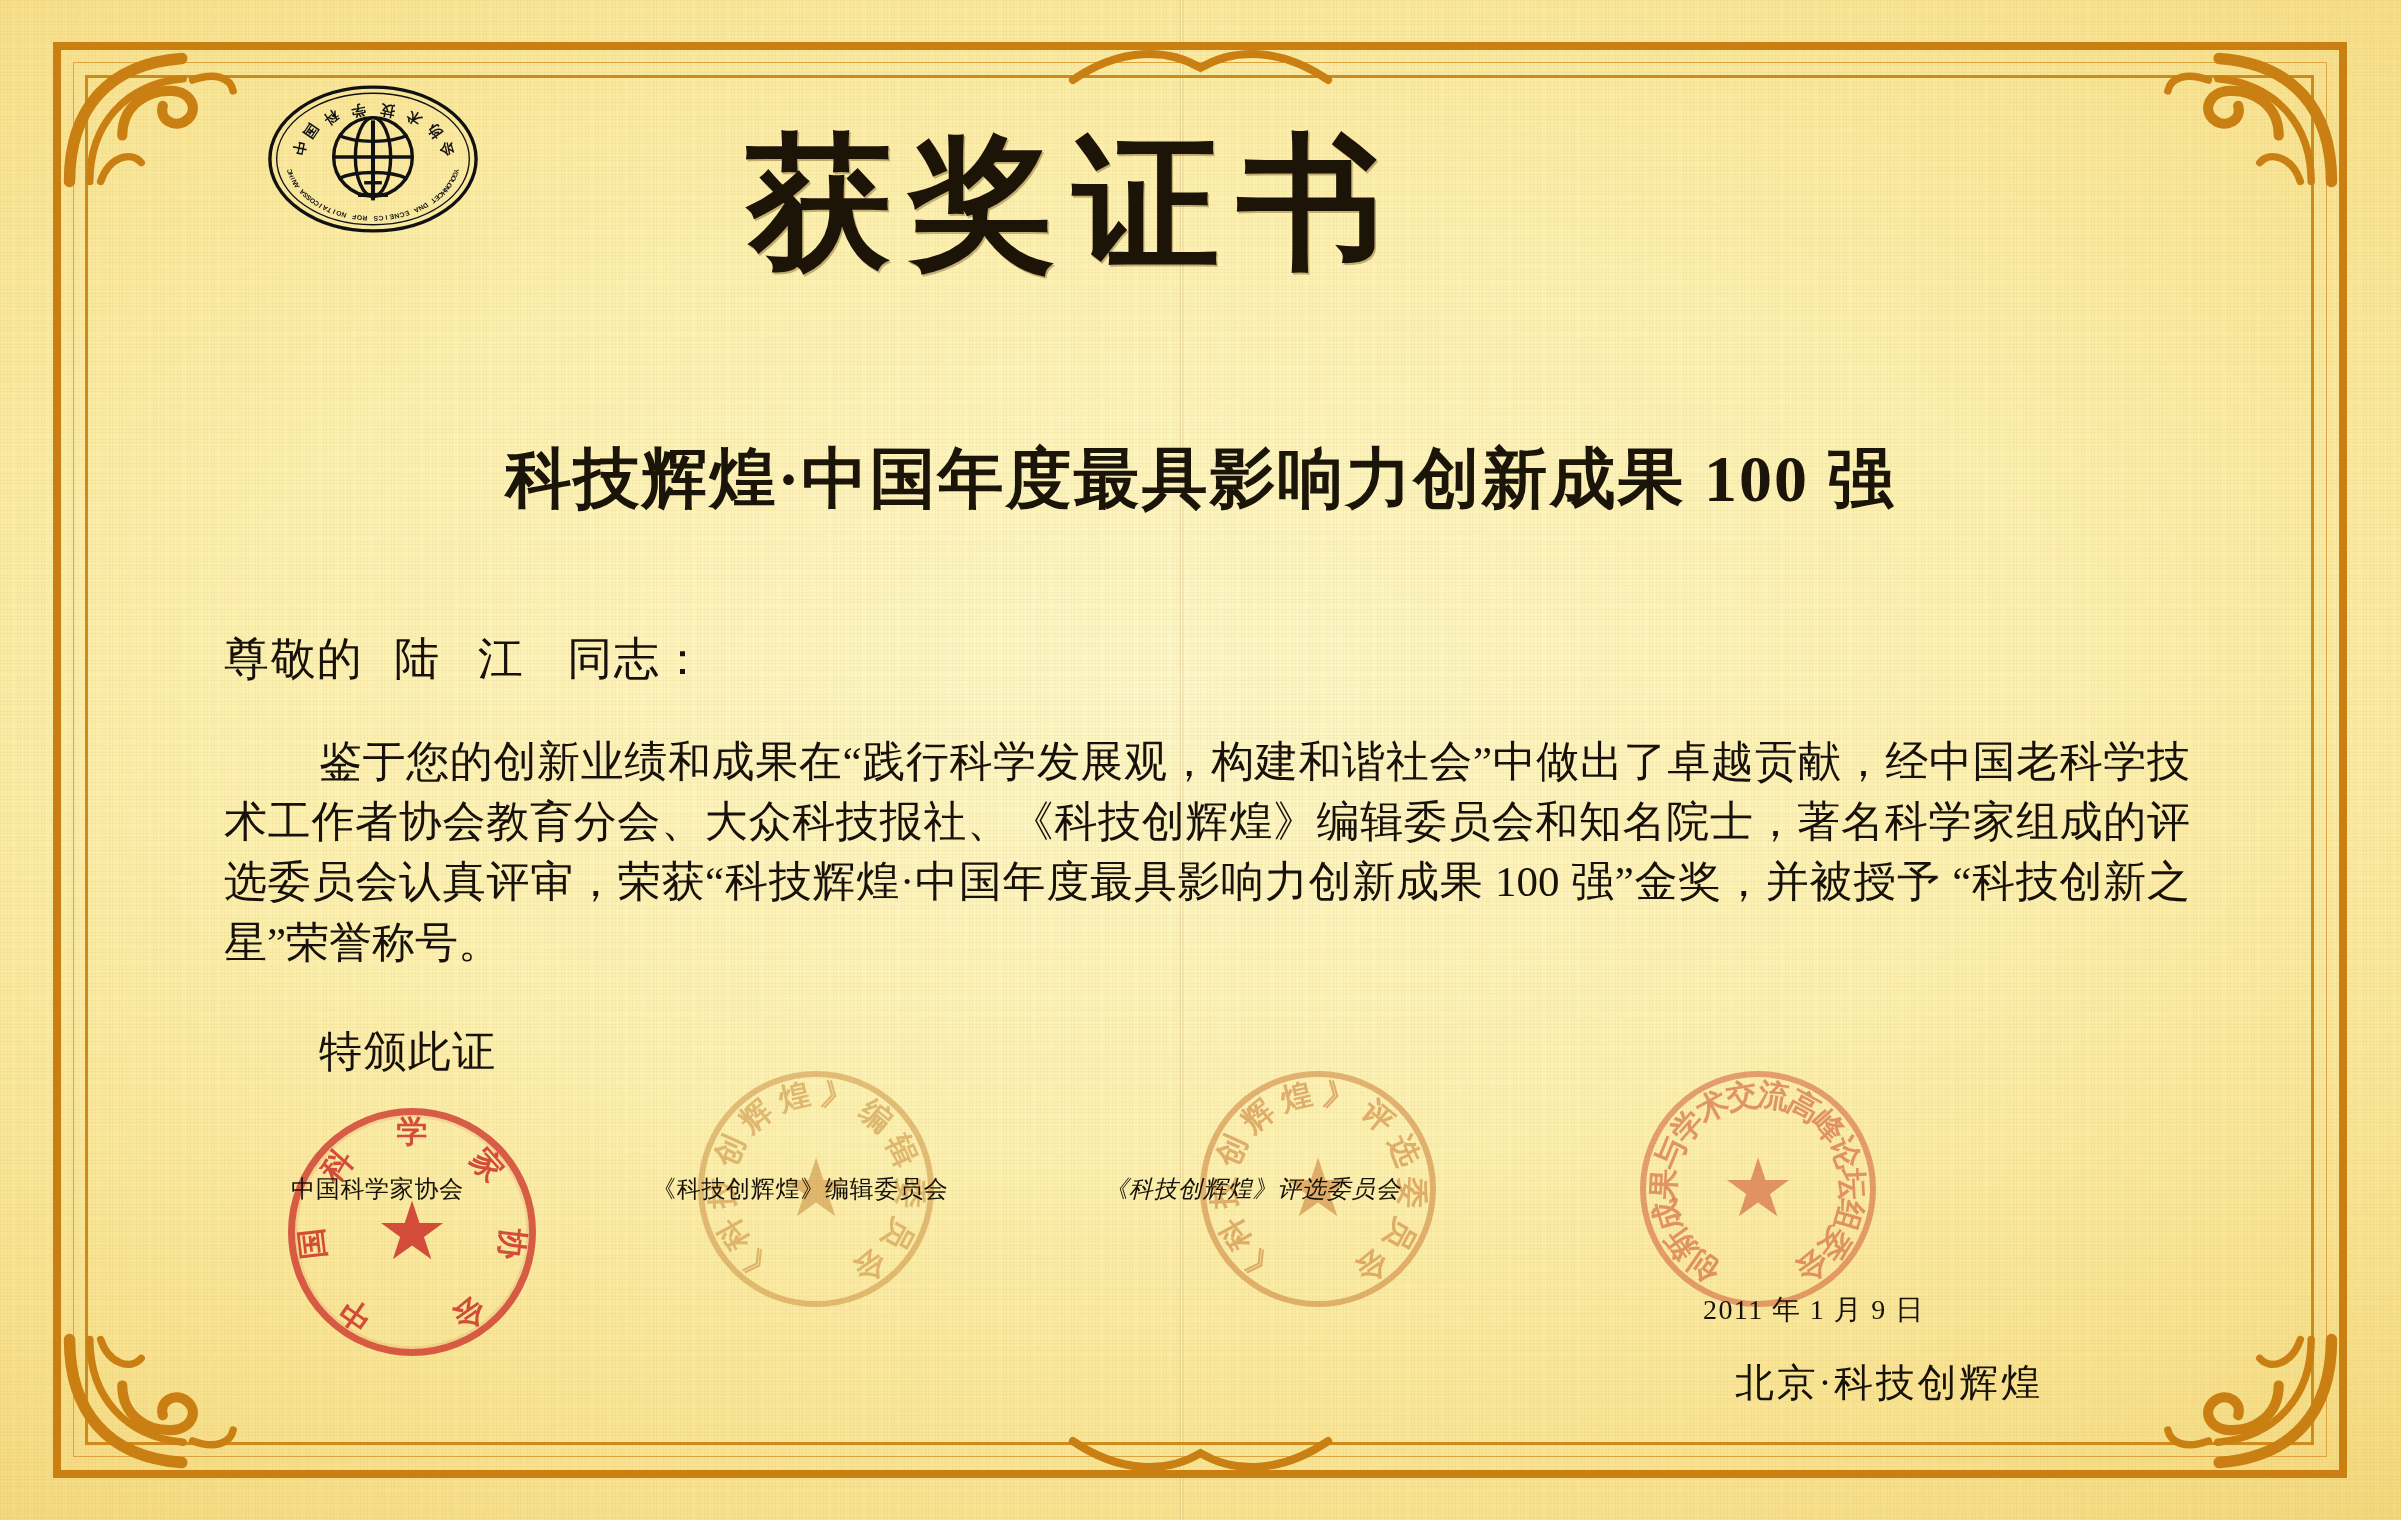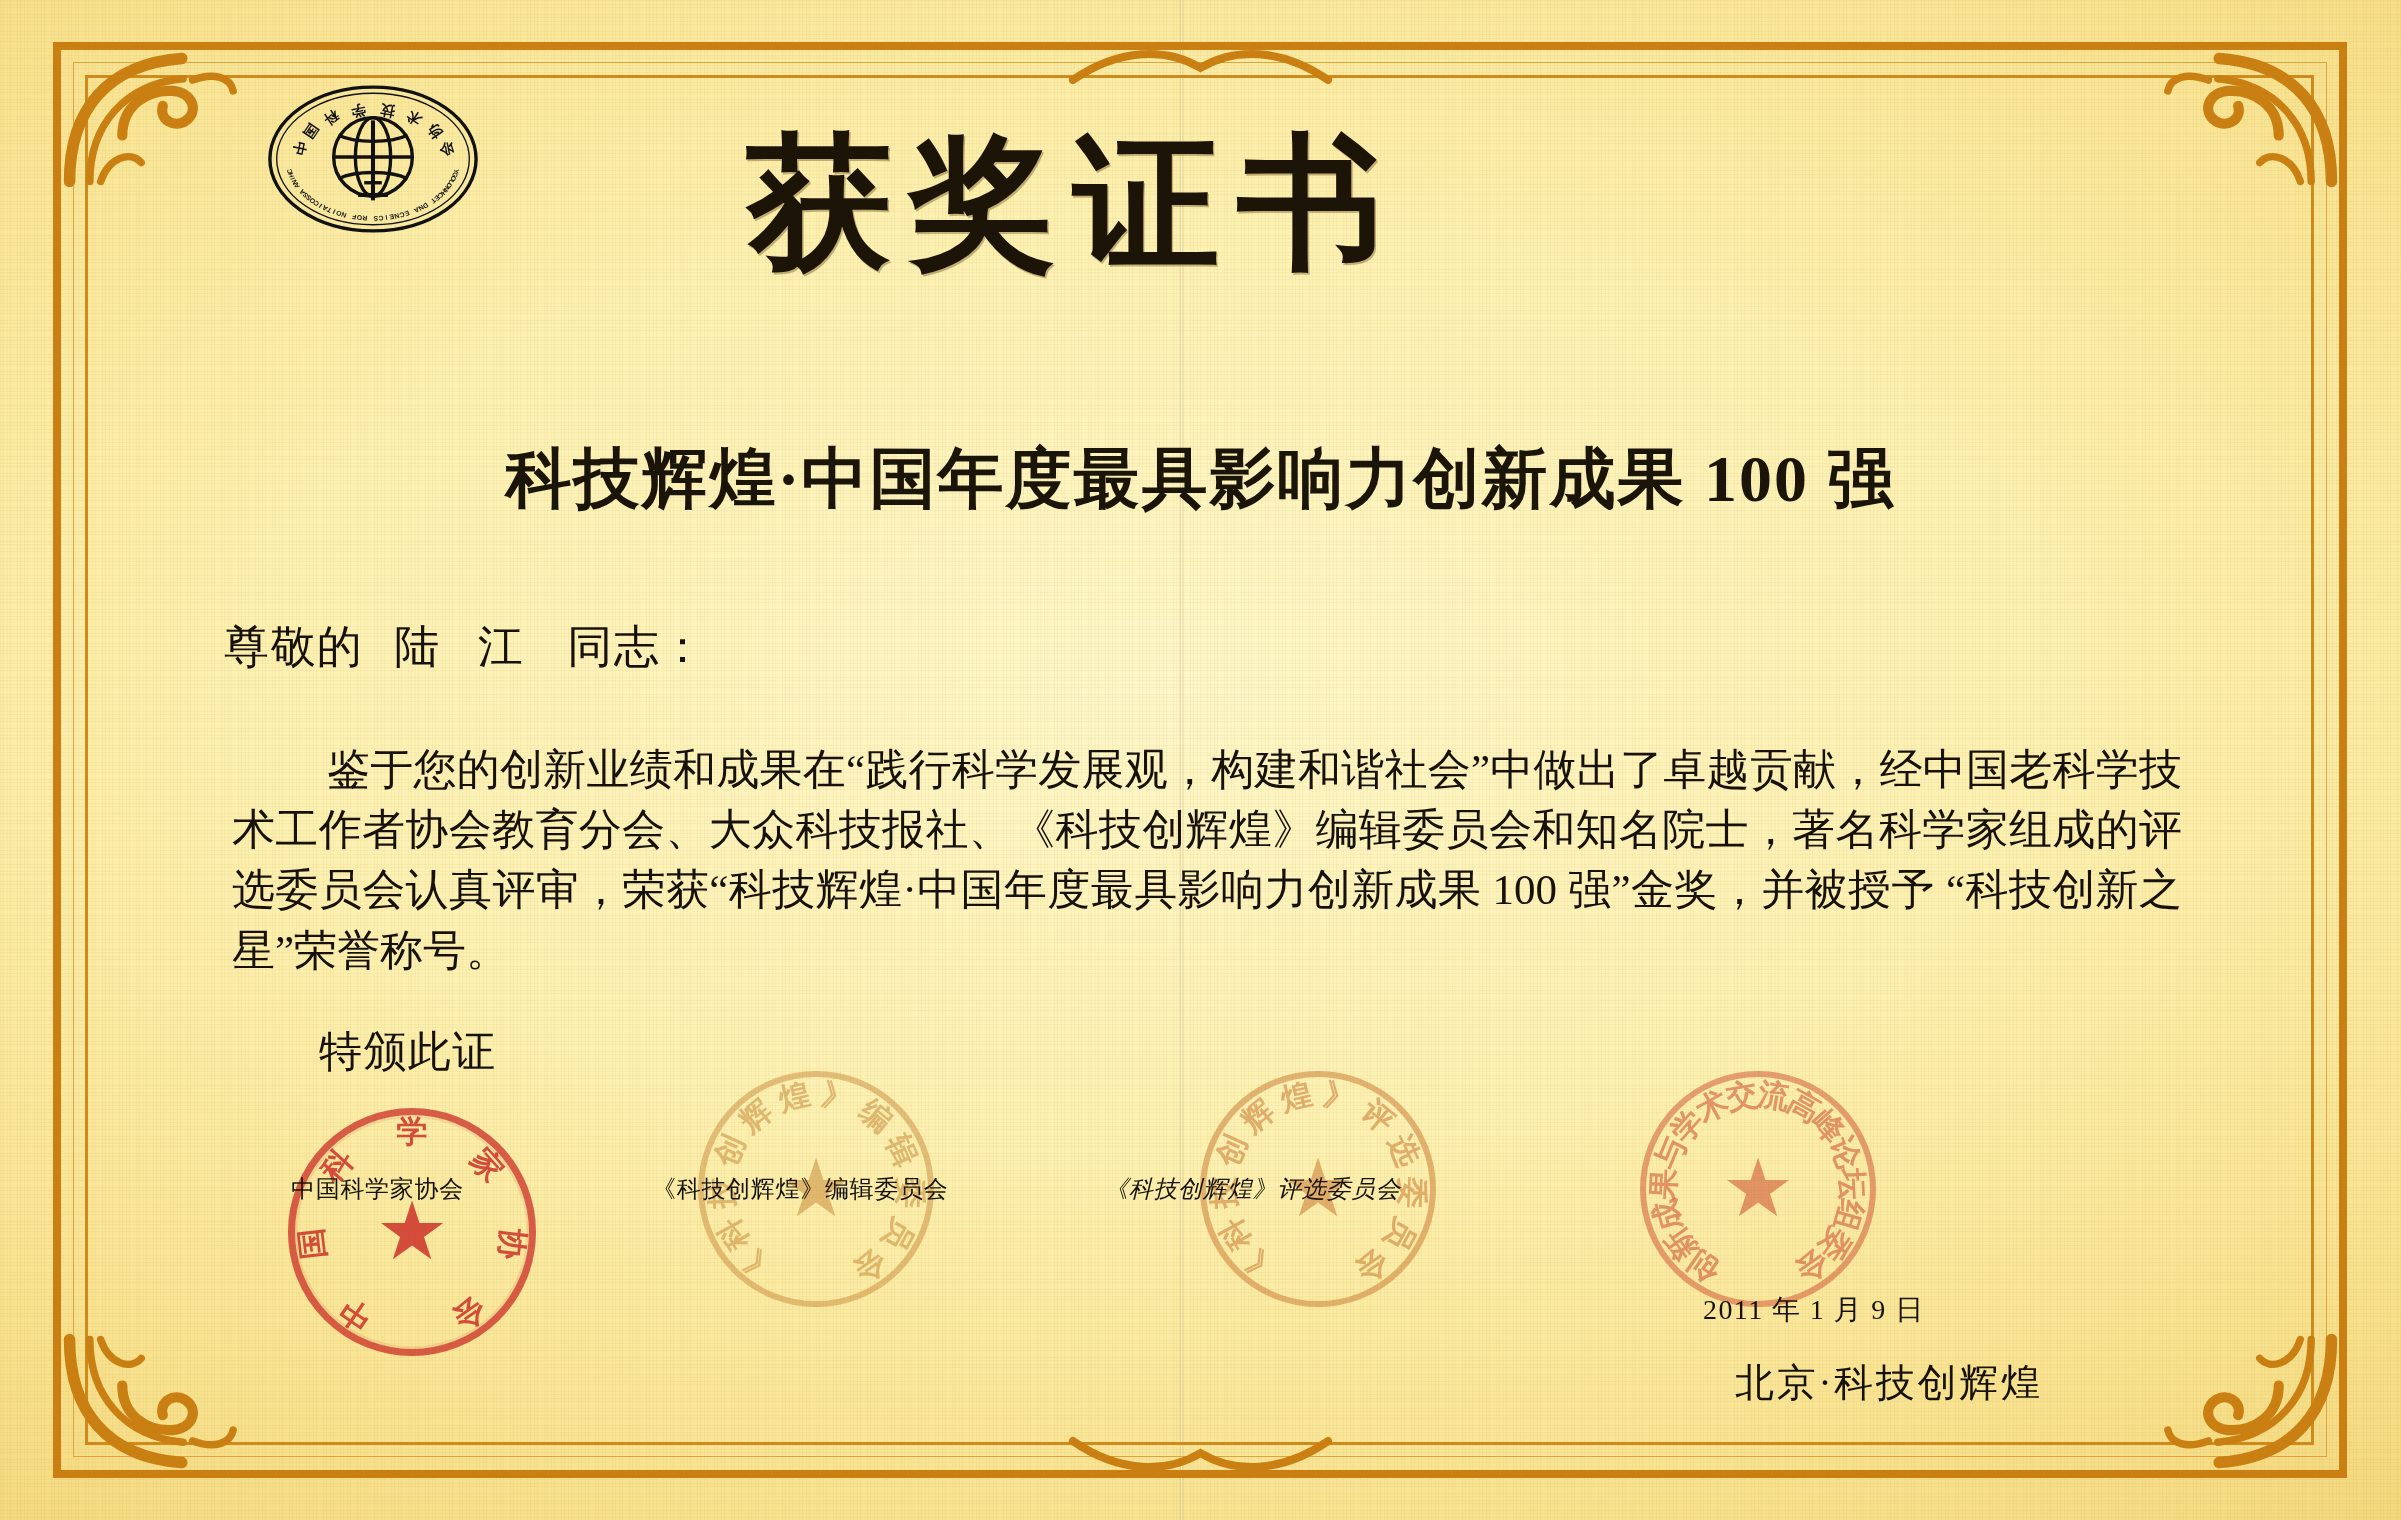--- a/index.html
+++ b/index.html
@@ -111,34 +111,34 @@
   #salutation {
     position: absolute;
     left: 224px; top: 617px;
     font-size: 45px;
     color: #17110a;
     letter-spacing: 1.4px;
     white-space: nowrap;
   }
   #salutation .name {
     display: inline-block;
-    margin: 0 31px;
+    margin: 12px 31px;
     letter-spacing: 13.6px;
   }
   #body-text {
     position: absolute;
     left: 224px; top: 732px;
     width: 1966px;
     font-size: 43px;
     line-height: 1.40;
     color: #17110a;
     text-align: justify;
     text-justify: inter-character;
   }
-  #body-text p { margin: 8px; }
+  #body-text p { margin: 0; }
   #body-text p.indent { text-indent: 95px; }
   #issue-line {
     position: absolute;
     left: 319px; top: 1023px;
     font-size: 43px;
     color: #17110a;
     letter-spacing: 1.4px;
   }
   
   .org-label {

